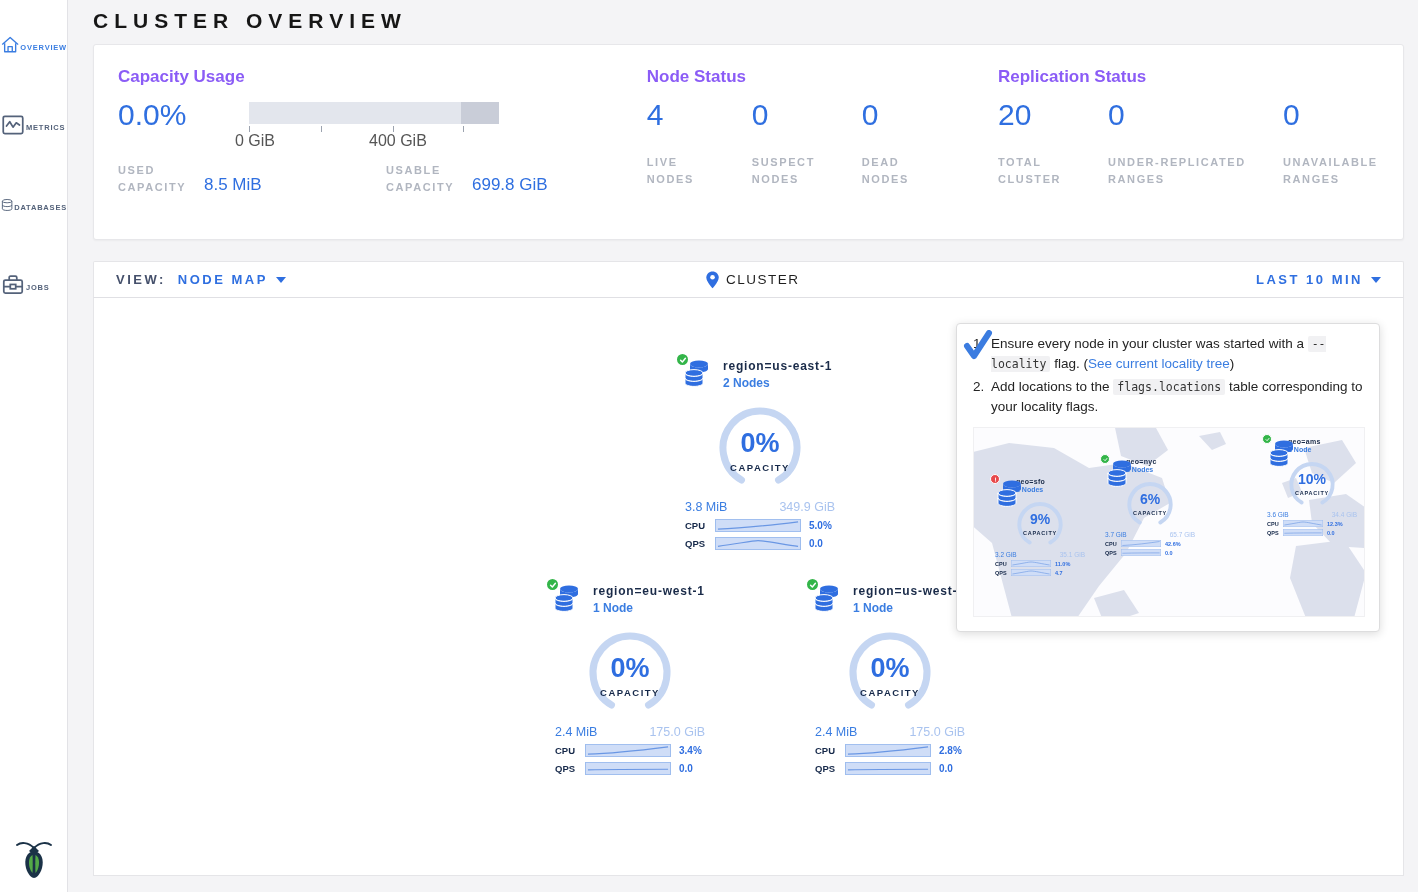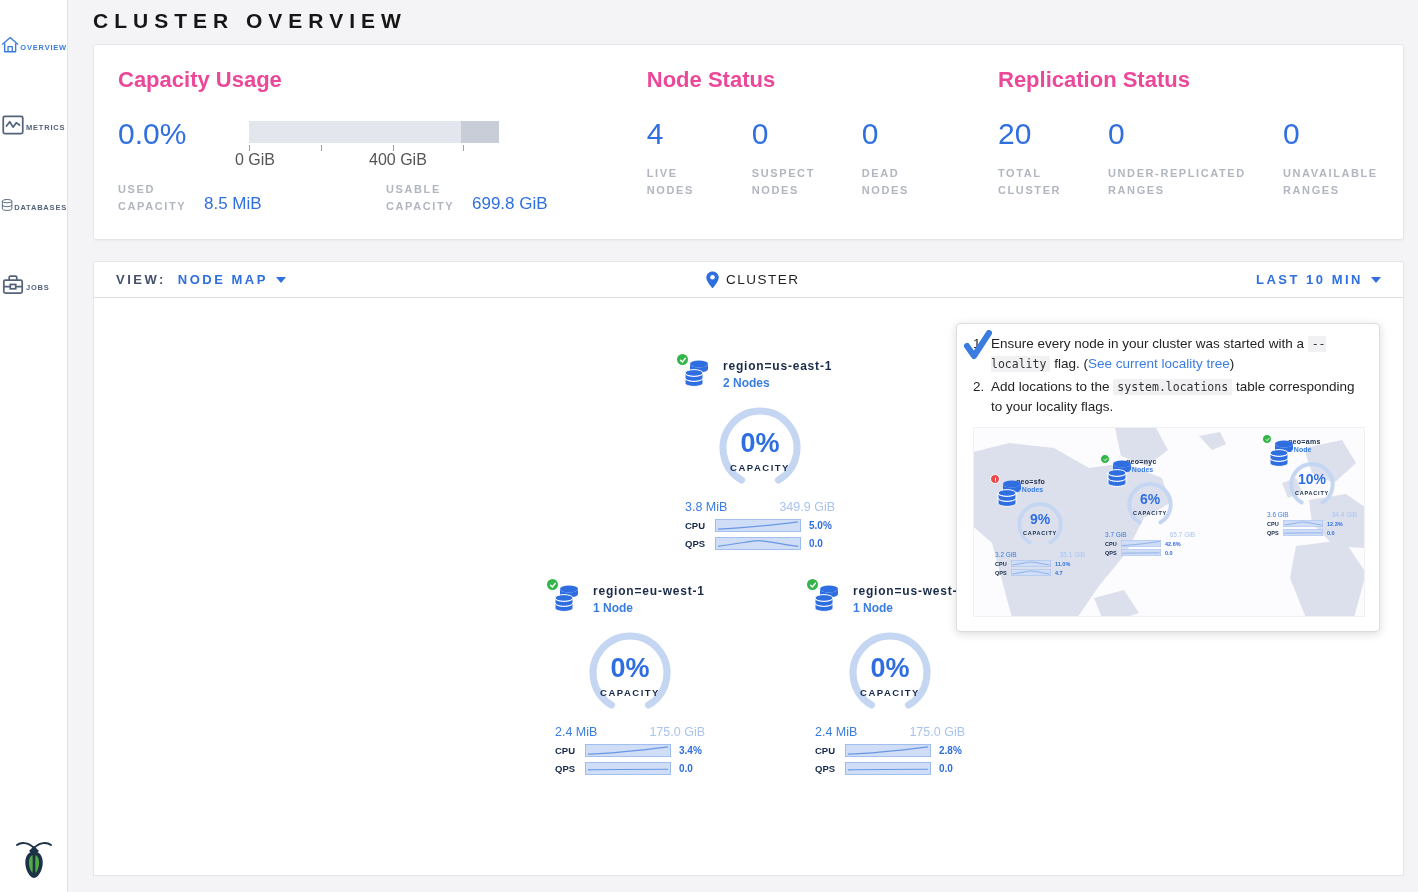--- a/index.html
+++ b/index.html
@@ -15,23 +15,23 @@
   .side-logo { position:absolute; bottom:12px; left:0; width:68px; display:flex; justify-content:center; cursor:pointer; }
 
   
   .main { margin-left:68px; }
   .page-title { padding:9px 0 0 25px; font-size:21px; font-weight:bold; letter-spacing:6px; color:#161616; height:44px; }
 
   .card { background:#fff; border:1px solid #e7e7ea; border-radius:3px; box-shadow:0 1px 2px rgba(0,0,0,0.04); }
 
   
   .stats-panel { margin:0 14px 0 25px; height:196px; display:flex; padding:22px 0 0 24px; }
-  .section-title { font-size:22px; color:#ec4899; font-weight:bold; margin-bottom:26px; }
+  .section-title { font-size:17px; color:#8b5cf6; font-weight:bold; margin-bottom:13px; }
   .stat-num { font-size:30px; color:#2f6fe0; font-weight:400; line-height:1; }
-  .stat-label { font-size:11px; letter-spacing:1.6px; color:#b1b6c0; font-weight:bold; line-height:1.55; margin-top:16px; }
+  .stat-label { font-size:11px; letter-spacing:1.6px; color:#b1b6c0; font-weight:bold; line-height:1.55; margin-top:24px; }
 
   .sec-capacity { width:530px; }
   .cap-row { display:flex; }
   .cap-left { width:105px; }
   .cap-pair { display:flex; align-items:flex-end; margin-top:14px; }
   .cap-pair .stat-label { margin-top:0; width:82px; }
   .cap-pair .pair-val { font-size:17px; color:#2f6fe0; margin-left:4px; padding-bottom:1px; }
   .cap-bar-wrap { width:250px; margin-left:26px; padding-top:2px; }
   .cap-bar { position:relative; height:22px; background:#e3e6ed; }
   .cap-bar .seg-dark { position:absolute; right:0; top:0; width:38px; height:22px; background:#c9cdd8; }
@@ -436,21 +436,21 @@
         </svg>
         <div class="step">
           <span class="step-num">1.</span>
           <span>
             <span>Ensure every node in your cluster was started with a </span><span class="code">--locality</span><span> flag. (</span><span class="inline-link">See current locality tree</span><span>)</span>
           </span>
         </div>
         <div class="step">
           <span class="step-num">2.</span>
           <span>
-            <span>Add locations to the </span><span class="code">system.locations</span><span> table corresponding to your locality flags.</span>
+            <span>Add locations to the </span><span class="code">flags.locations</span><span> table corresponding to your locality flags.</span>
           </span>
         </div>
         <div class="mini-map">
           <svg class="land" width="392" height="190" viewBox="0 0 392 190">
             <g fill="#dce0ec">
               <path d="M-5 25 L35 15 L80 20 L115 40 L150 35 L188 50 L196 75 L170 90 L152 125 L125 158 L103 190 L38 190 L18 115 L-5 95 Z"></path>
               <path d="M140 -5 L182 0 L194 22 L173 38 L147 28 Z"></path>
               <path d="M225 8 L246 4 L252 16 L238 22 Z"></path>
               <path d="M308 55 L322 50 L328 64 L314 70 Z"></path>
               <path d="M330 20 L368 12 L382 35 L360 55 L338 45 Z"></path>

